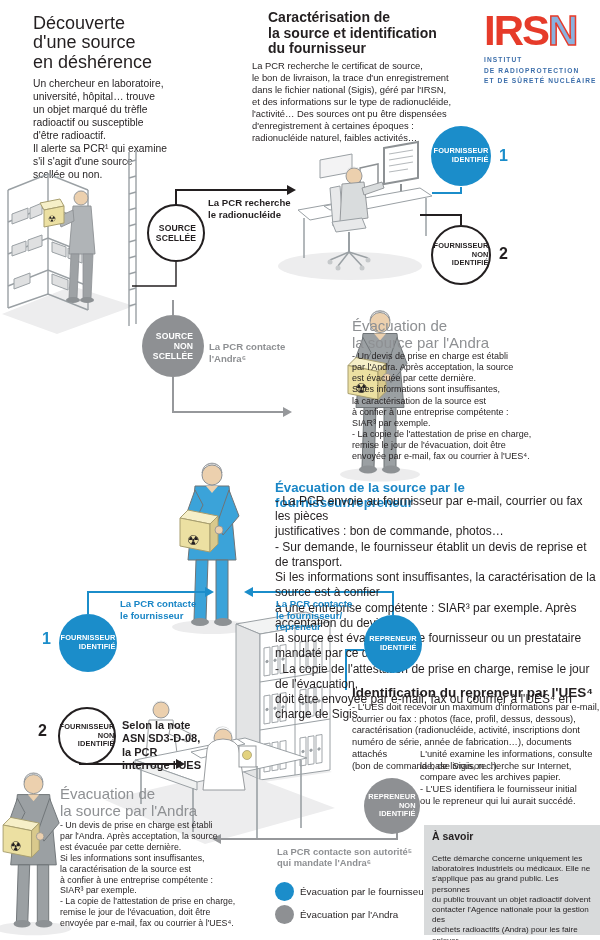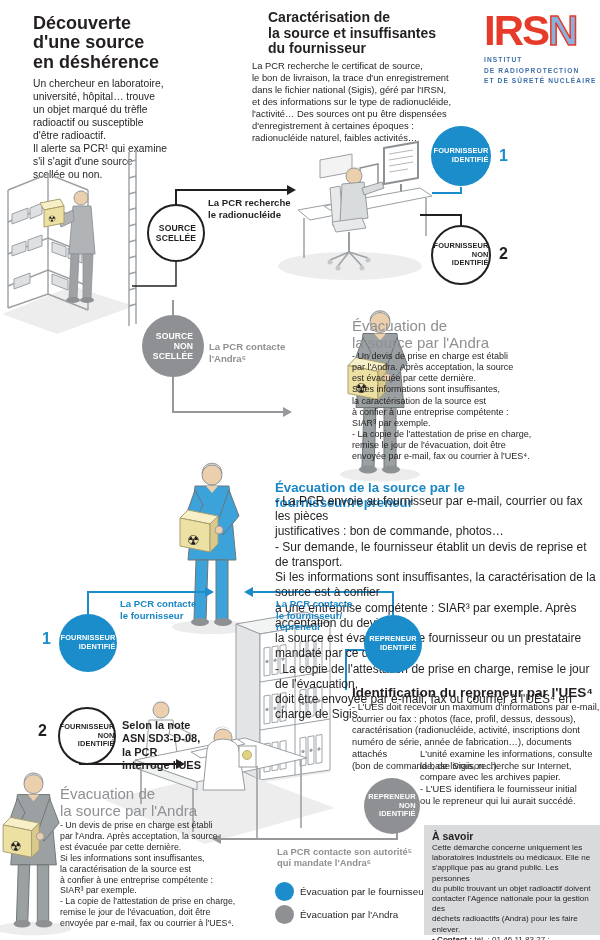--- a/index.html
+++ b/index.html
@@ -3,21 +3,21 @@
 <meta charset="utf-8">
 <style>
   *{margin:0;padding:0;box-sizing:border-box}
   html,body{background:#fff}
   body{font-family:"Liberation Sans","DejaVu Sans",sans-serif;color:#231f20}
   #poster{position:relative;width:600px;height:940px;background:#fff;overflow:hidden}
   .abs{position:absolute}
   .pre{white-space:pre-line}
 
   
-  .h-main{font-weight:bold;font-size:18px;line-height:1.08;color:#231f20}
+  .h-main{font-weight:normal;font-size:18px;line-height:1.08;color:#231f20}
   .h-sub{font-weight:bold;font-size:14px;line-height:1.12;color:#231f20}
   .h-grey{font-weight:normal;font-size:14.5px;line-height:1.1;color:#8e9093}
   .h-blue{font-weight:bold;font-size:13.2px;line-height:1.1;color:#1a86c6}
   .h-black{font-weight:bold;font-size:13.5px;line-height:1.1;color:#231f20}
 
   
   .t-intro{font-size:10.3px;line-height:1.27;color:#231f20}
   .t-body{font-size:9.4px;line-height:1.27;color:#231f20}
 
   
@@ -44,21 +44,21 @@
   .al-blue{color:#1a86c6}
 
   
   .legend-dot{position:absolute;width:19px;height:19px;border-radius:50%}
   .dot-blue{background:#1b8dca}
   .dot-grey{background:#8e9093}
   .legend-label{position:absolute;font-size:9.8px;color:#231f20}
 
   
   .note-box{position:absolute;left:424px;top:825px;width:176px;height:110px;background:#d8dadb;padding:5px 8px}
-  .note-title{font-weight:bold;font-size:10.5px;margin-bottom:1px;color:#231f20}
+  .note-title{font-weight:bold;font-size:10.5px;margin-bottom:12px;color:#231f20}
   .note-body{font-size:8.1px;line-height:1.26;color:#231f20}
   .note-contact{font-size:8.1px;line-height:1.26;color:#231f20}
   .note-contact b{font-weight:bold}
 
   svg{display:block}
 </style>
 </head>
 <body>
 
 <div id="poster">
@@ -92,21 +92,21 @@
   <div class="abs t-intro pre" style="left:33px;top:77px;width:220px">Un chercheur en laboratoire,
 université, hôpital… trouve
 un objet marqué du trèfle
 radioactif ou susceptible
 d'être radioactif.
 Il alerte sa PCR¹ qui examine
 s'il s'agit d'une source
 scellée ou non.</div>
 
   <div class="abs h-sub pre" style="left:268px;top:10px;width:220px">Caractérisation de
-la source et insuffisantes
+la source et identification
 du fournisseur</div>
   <div class="abs t-body pre" style="left:252px;top:60px;width:225px">La PCR recherche le certificat de source,
 le bon de livraison, la trace d'un enregistrement
 dans le fichier national (Sigis), géré par l'IRSN,
 et des informations sur le type de radionucléide,
 l'activité… Des sources ont pu être dispensées
 d'enregistrement à certaines époques :
 radionucléide naturel, faibles activités…</div>
 
   <div class="abs" style="left:484px;top:10px;width:115px">

